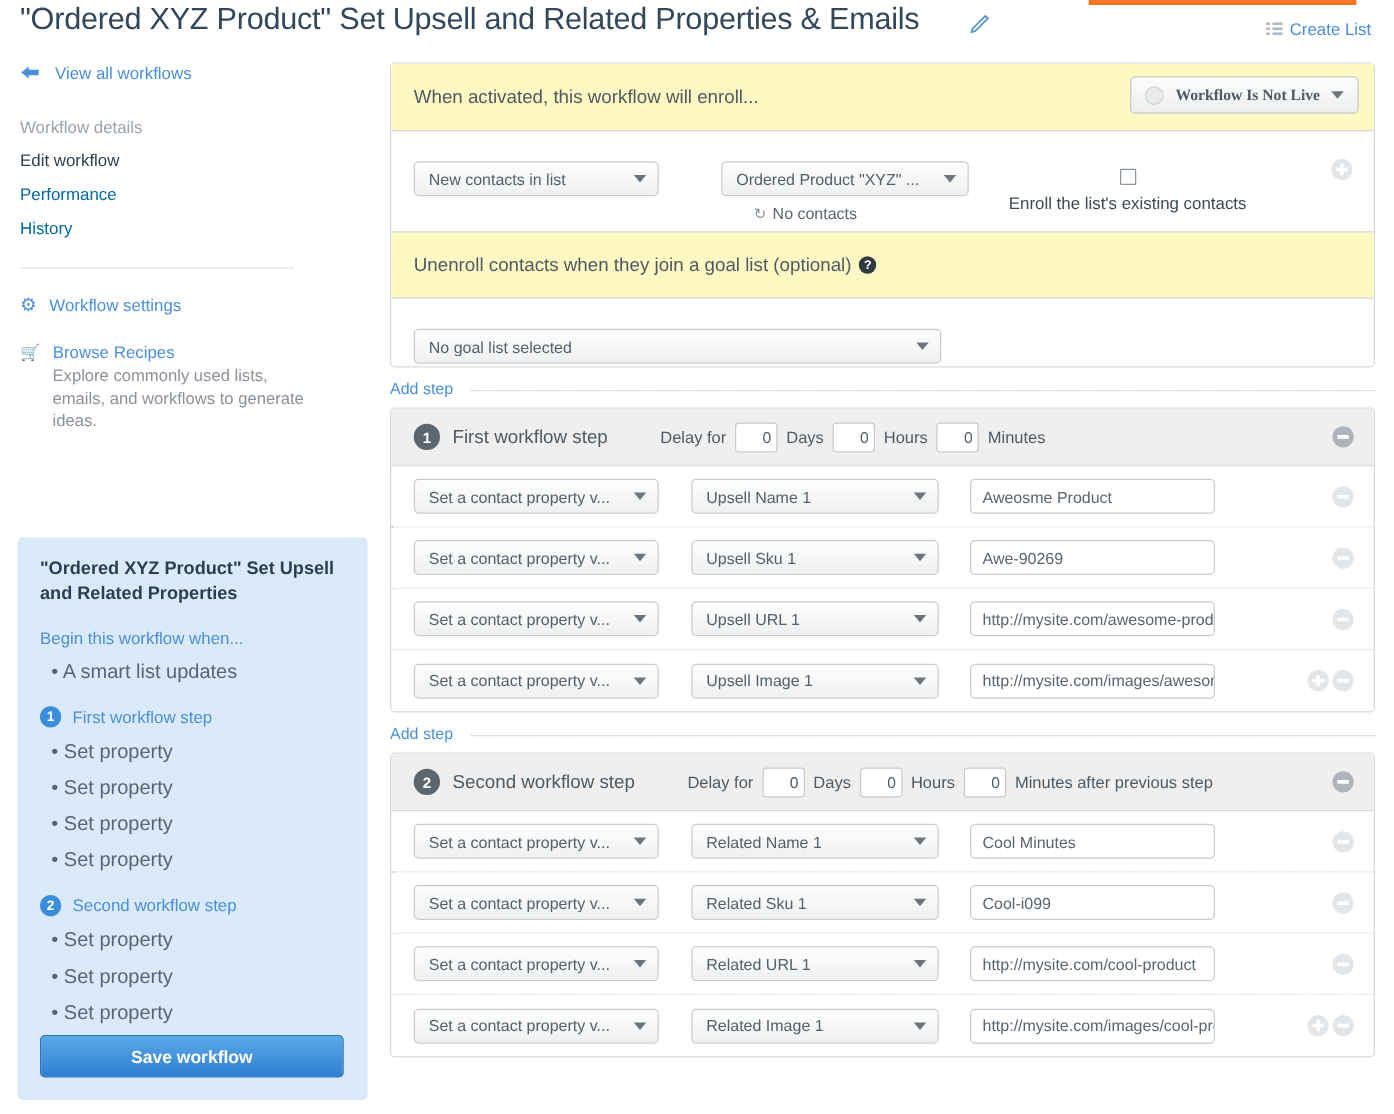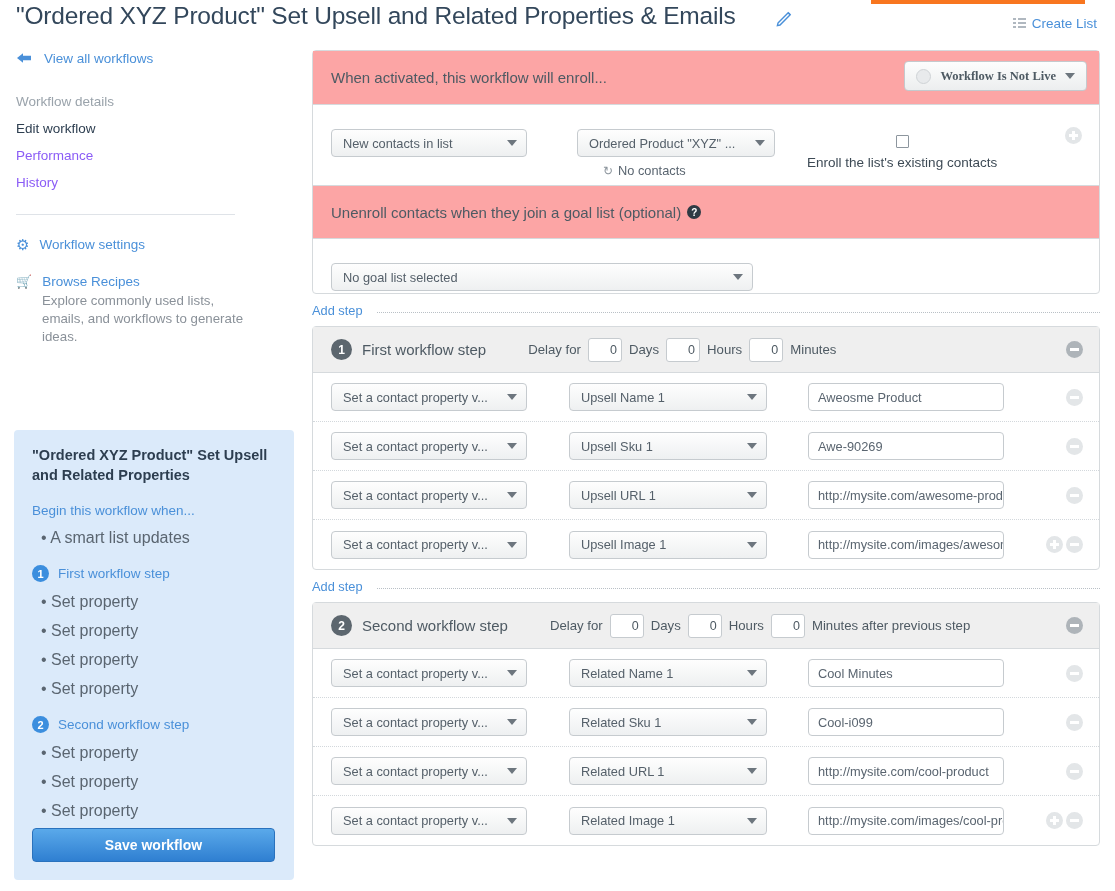--- a/index.html
+++ b/index.html
@@ -55,21 +55,21 @@
     display: flex; align-items: center; gap: 12px;
     padding-left: 16px; height: 24px;
     color: #4a90d9; font-size: 13.5px; cursor: pointer;
   }
   .back-arrow { width: 16px; height: 14px; }
 
   .side-head {
     margin: 24px 0 0 16px; font-size: 13.5px; color: #9aa3ab;
   }
   .side-link {
-    margin: 12px 0 0 16px; font-size: 13.5px; color: #8b5cf6; cursor: pointer;
+    margin: 12px 0 0 16px; font-size: 13.5px; color: #0369a1; cursor: pointer;
   }
   .side-link.active { color: #2d3e50; font-weight: normal; }
   .side-divider {
     margin: 24px 0 0 16px; width: 219px; height: 1px; background: #dfe3e8;
   }
   .side-action {
     display: flex; gap: 10px; margin: 22px 0 0 16px; font-size: 13.5px; cursor: pointer;
   }
   .side-action .label { color: #4a90d9; }
   .gear-glyph { color: #4a90d9; font-size: 15px; line-height: 1; }
@@ -113,21 +113,21 @@
     display: flex; align-items: center; justify-content: center; cursor: pointer;
   }
 
   
   .main { position: absolute; left: 312px; top: 50px; width: 788px; }
 
   .panel {
     background: #ffffff; border: 1px solid #d6dadd; border-radius: 4px;
   }
   .panel-bar {
-    background: #fca5a5; border-bottom: 1px solid #d6dadd;
+    background: #fef9c3; border-bottom: 1px solid #d6dadd;
     height: 54px; display: flex; align-items: center; padding: 0 18px;
     position: relative;
   }
   .panel-bar .bar-title { font-size: 15px; color: #4e5a63; }
   .panel-body { padding: 24px 18px 16px 18px; position: relative; }
 
   .toggle-live {
     position: absolute; right: 12px; top: 10px;
     height: 30px; min-width: 180px;
     border: 1px solid #c4c9cd; border-radius: 4px;
@@ -219,21 +219,21 @@
   .delay-input {
     width: 34px; height: 24px; border: 1px solid #c6cbcf; border-radius: 3px;
     background: #fff; font-size: 12.5px; color: #4e5a63;
     display: flex; align-items: center; justify-content: flex-end; padding-right: 4px;
     cursor: text;
   }
   .step-head .circ { position: absolute; right: 16px; top: 14px; }
 
   .prop-row {
     display: flex; align-items: center; height: 49px; padding: 0 18px;
-    position: relative; border-bottom: 1px dotted #d3d8dc; gap: 16px;
+    position: relative; border-bottom: 1px dotted #d3d8dc;
   }
   .prop-row:last-child { border-bottom: none; }
   .prop-row .sel.c1 { width: 196px; margin-right: 26px; }
   .prop-row .sel.c2 { width: 198px; margin-right: 25px; }
   .prop-row .txt.c3 { width: 196px; }
   .row-actions {
     position: absolute; right: 16px; top: 16px; display: flex; gap: 3px; align-items: center;
   }
 </style>
 </head>

